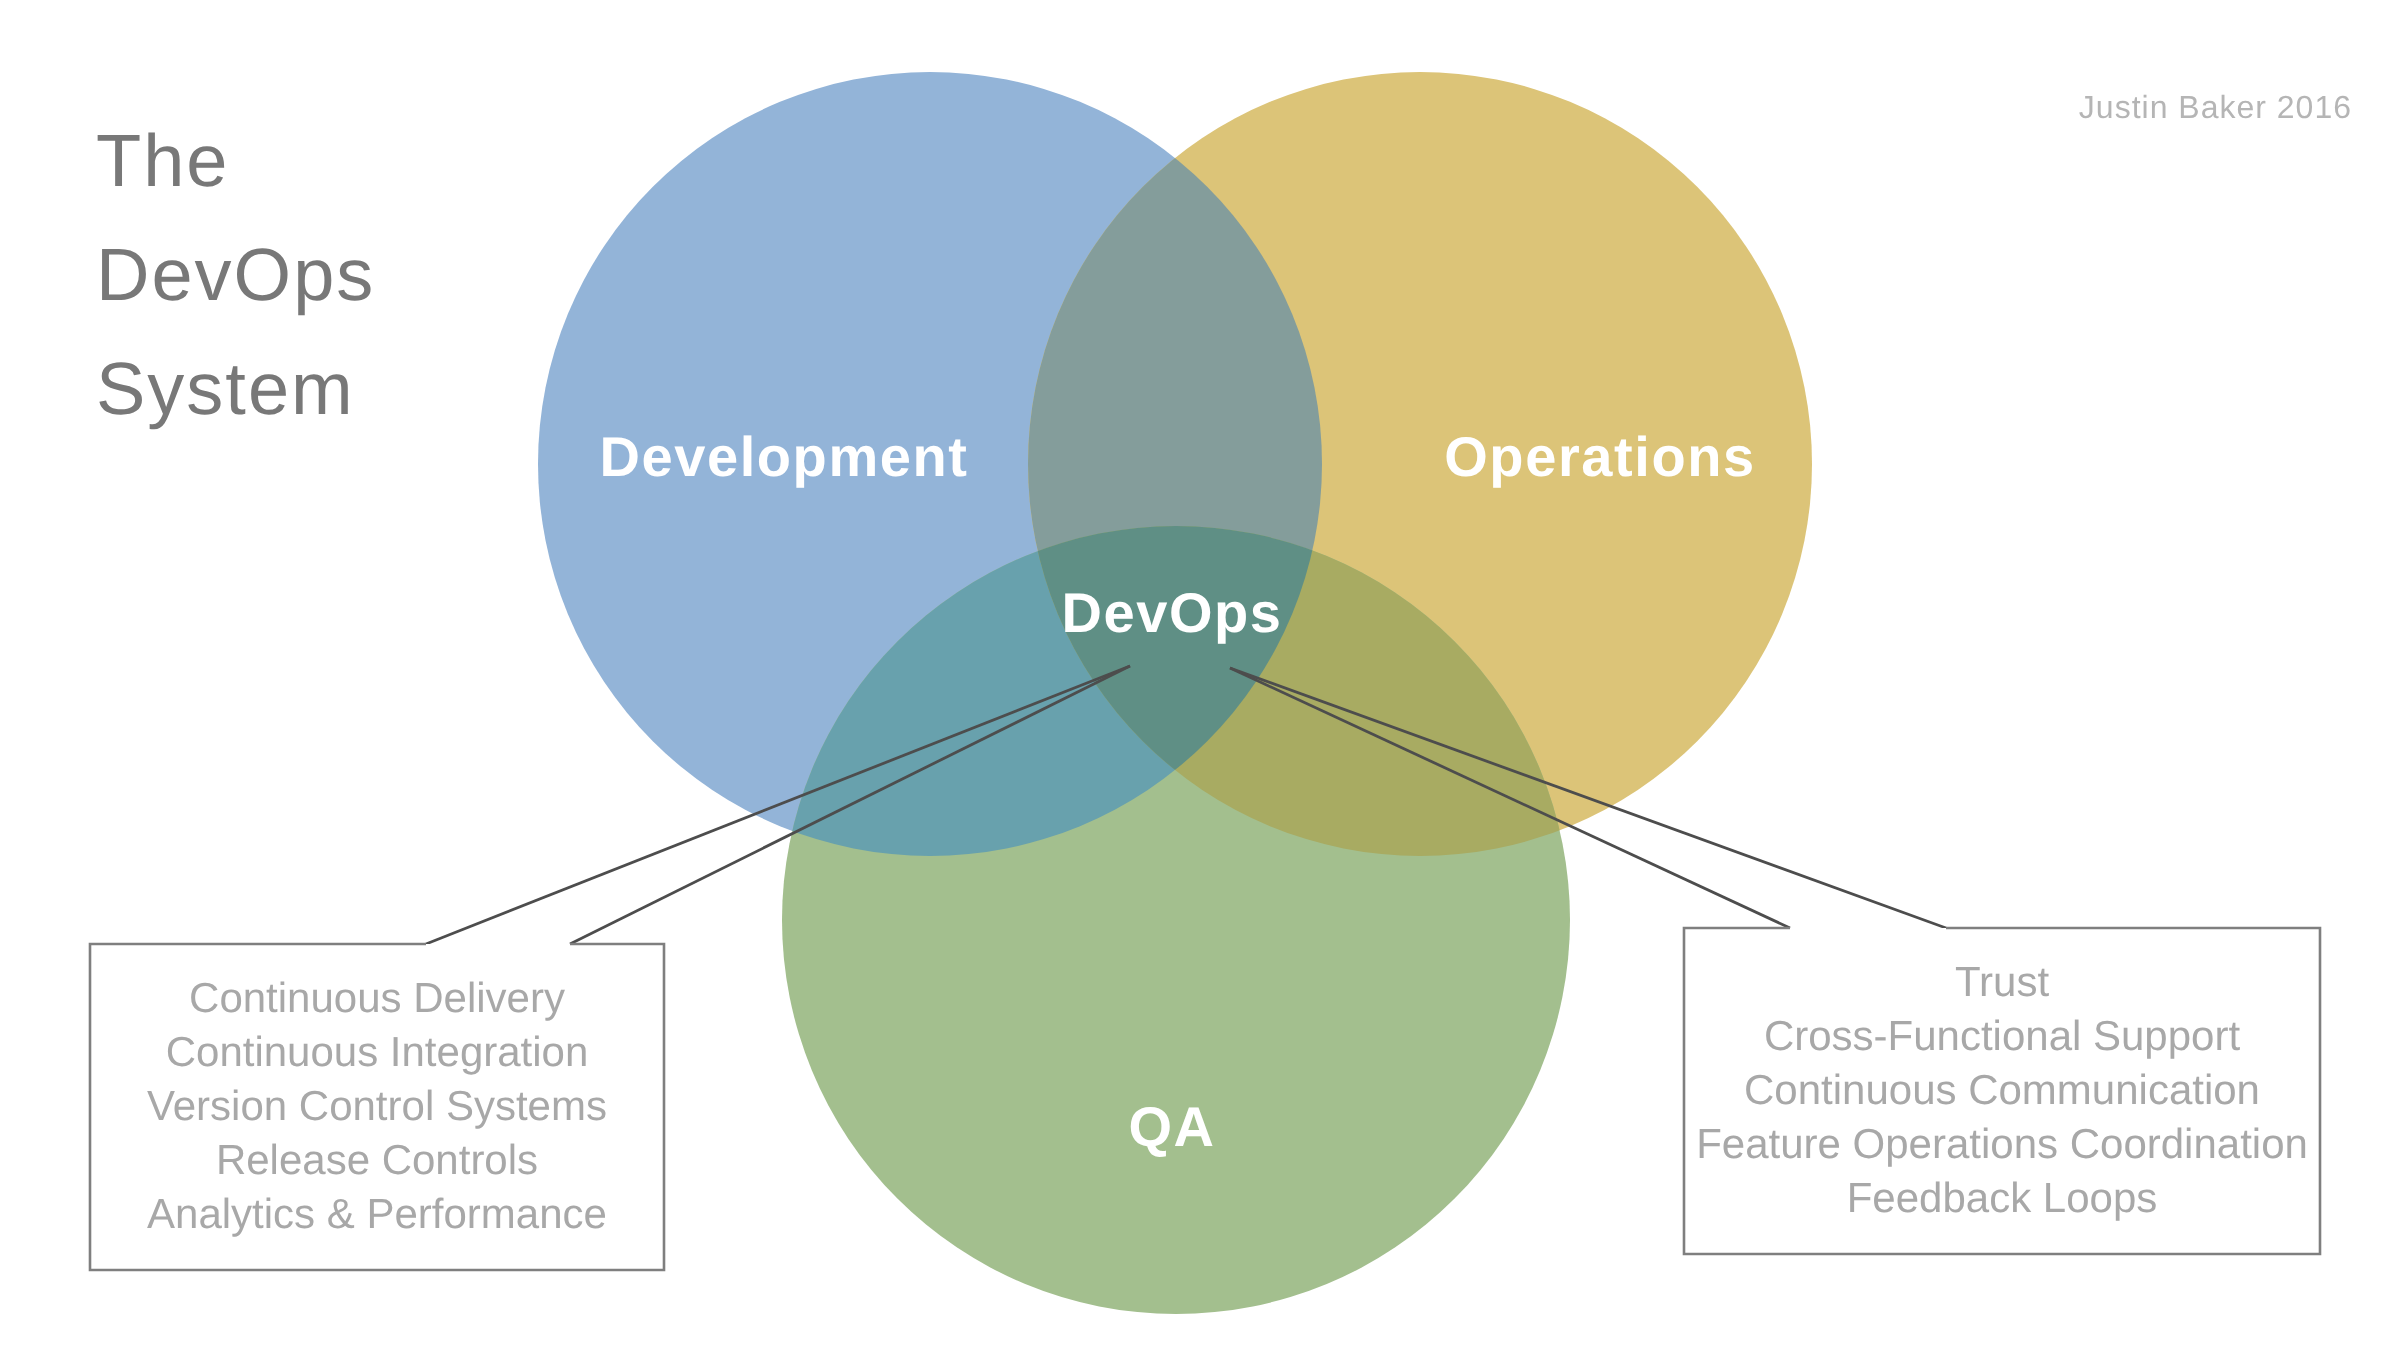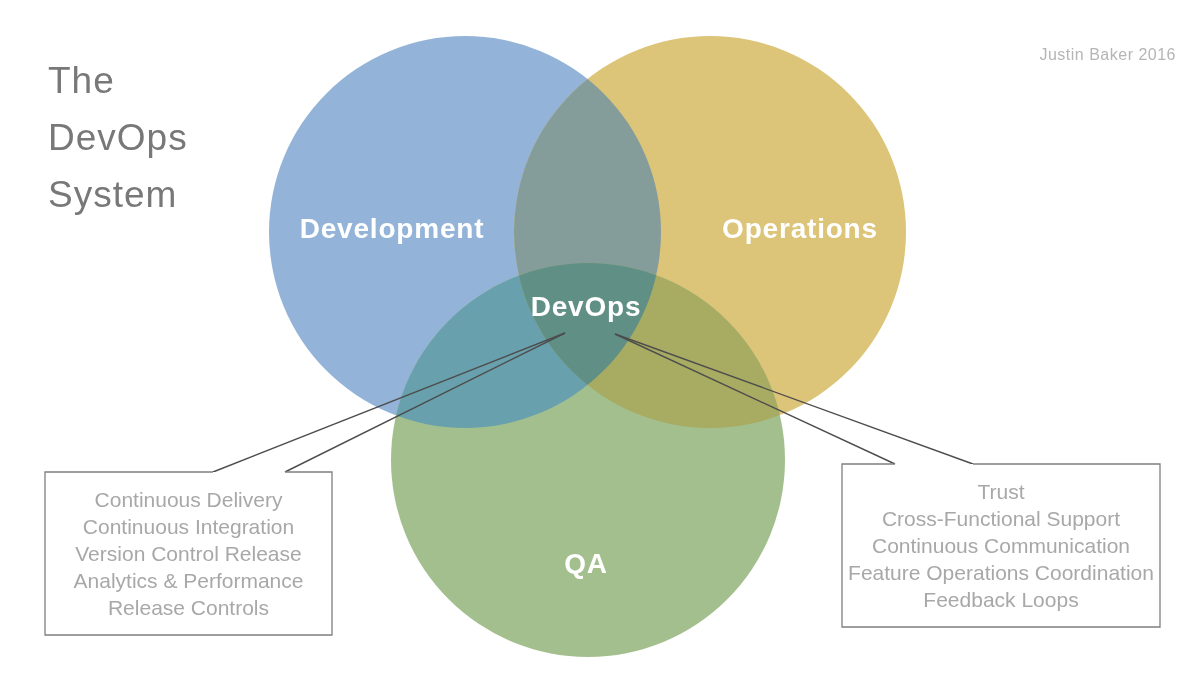--- a/index.html
+++ b/index.html
@@ -86,23 +86,23 @@
   <div id="credit" class="abs">Justin Baker 2016</div>
 
   <div class="abs circle-label" style="left:392px;top:229px;">Development</div>
   <div class="abs circle-label" style="left:800px;top:229px;">Operations</div>
   <div class="abs circle-label" style="left:586px;top:307px;">DevOps</div>
   <div class="abs circle-label" style="left:586px;top:564px;">QA</div>
 
   <div id="left-callout-text" class="abs callout-text">
     <span>Continuous Delivery</span>
     <span>Continuous Integration</span>
-    <span>Version Control Release</span>
+    <span>Version Control Systems</span>
+    <span>Release Controls</span>
     <span>Analytics &amp; Performance</span>
-    <span>Release Controls</span>
   </div>
 
   <div id="right-callout-text" class="abs callout-text">
     <span>Trust</span>
     <span>Cross-Functional Support</span>
     <span>Continuous Communication</span>
     <span>Feature Operations Coordination</span>
     <span>Feedback Loops</span>
   </div>
 

